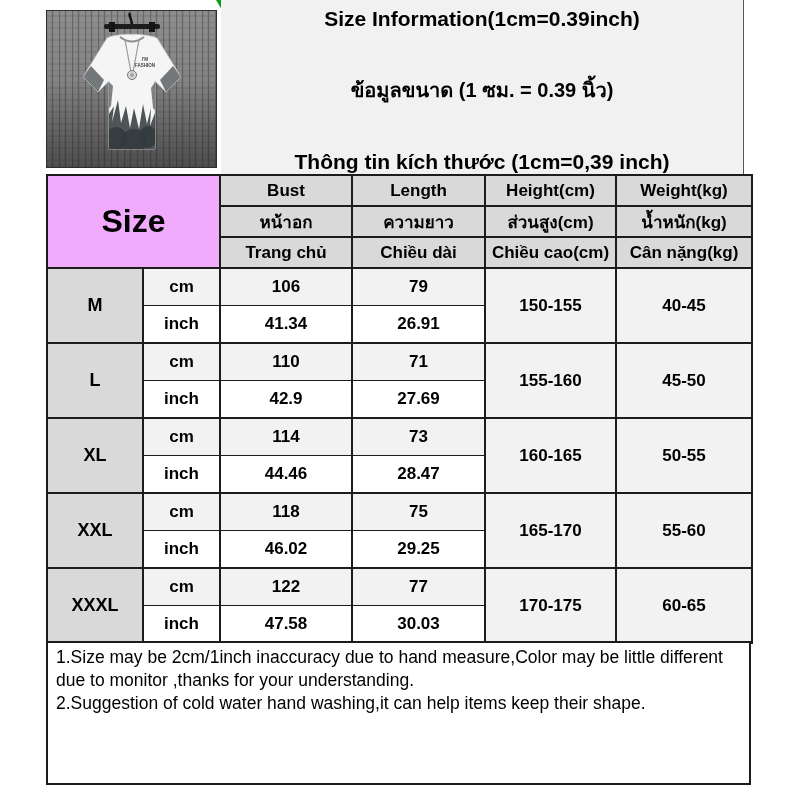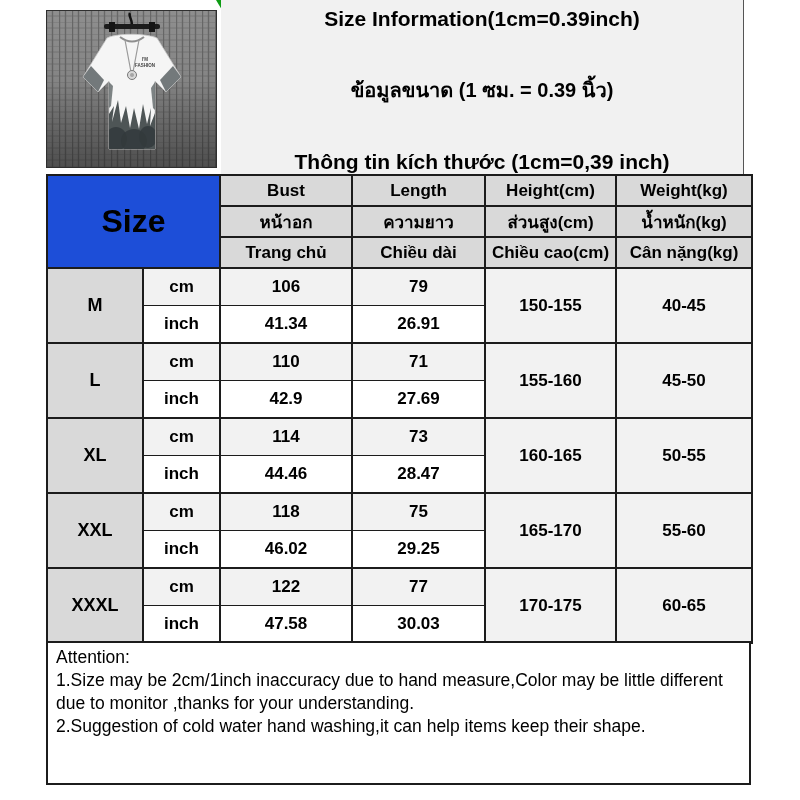--- a/index.html
+++ b/index.html
@@ -23,21 +23,21 @@
   .title-en{font-size:21px;}
   .title-th{font-size:20px;}
   .title-vi{font-size:21px;}
 
   
   .tablewrap{position:absolute;left:46px;top:174px;width:705px;}
   table{border-collapse:collapse;table-layout:fixed;width:705px;}
   td{border:2px solid #1c1c1c;text-align:center;vertical-align:middle;
      font-weight:bold;font-size:17px;padding:0;overflow:hidden;}
   .hdr-row td{height:29px;background:#d9d9d9;}
-  td.size-corner{font-size:32px;background:#1d4ed8;}
+  td.size-corner{font-size:32px;background:#f0abfc;}
   .cm-row td{height:36px;background:#f2f2f2;}
   .inch-row td{height:36px;background:#ffffff;border-top-width:1px;}
   .cm-row td.thin{border-bottom-width:1px;}
   td.size-cell{background:#d9d9d9;font-size:18px;}
   td.range{background:#f2f2f2;text-align:center;}
 
   
   .attention{position:absolute;left:46px;top:641px;width:705px;height:144px;
     box-sizing:border-box;border:2px solid #1c1c1c;background:#fff;
     padding:3px 8px 0 8px;font-size:17.5px;line-height:1.32;}
@@ -203,19 +203,18 @@
       <tr class="inch-row">
         <td>inch</td>
         <td>47.58</td>
         <td>30.03</td>
       </tr>
       </tbody>
     </table>
   </div>
 
   <div class="attention">
-    <div>Attention:</div>
     <div>1.Size may be 2cm/1inch inaccuracy due to hand measure,Color may be little different</div>
     <div>due to monitor ,thanks for your understanding.</div>
     <div>2.Suggestion of cold water hand washing,it can help items keep their shape.</div>
   </div>
 
 </div>
 
 </body></html>

